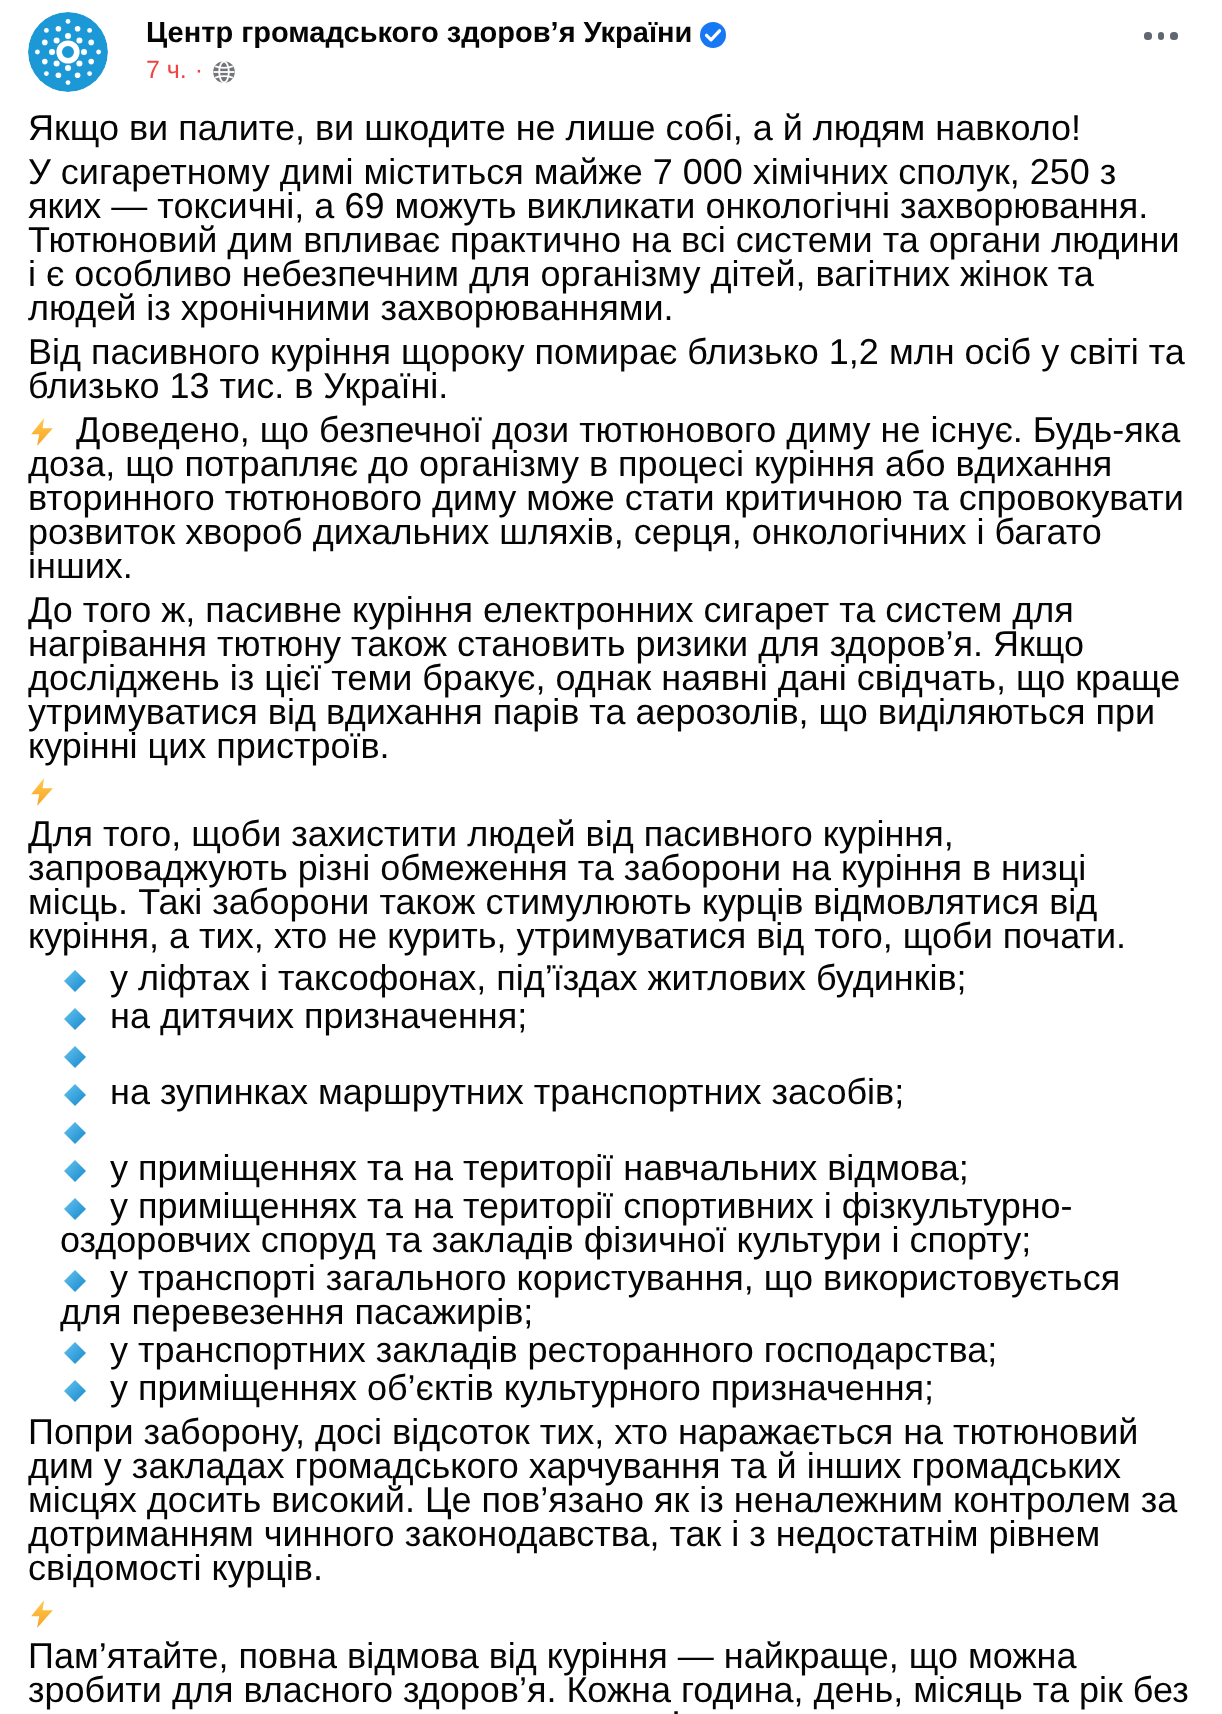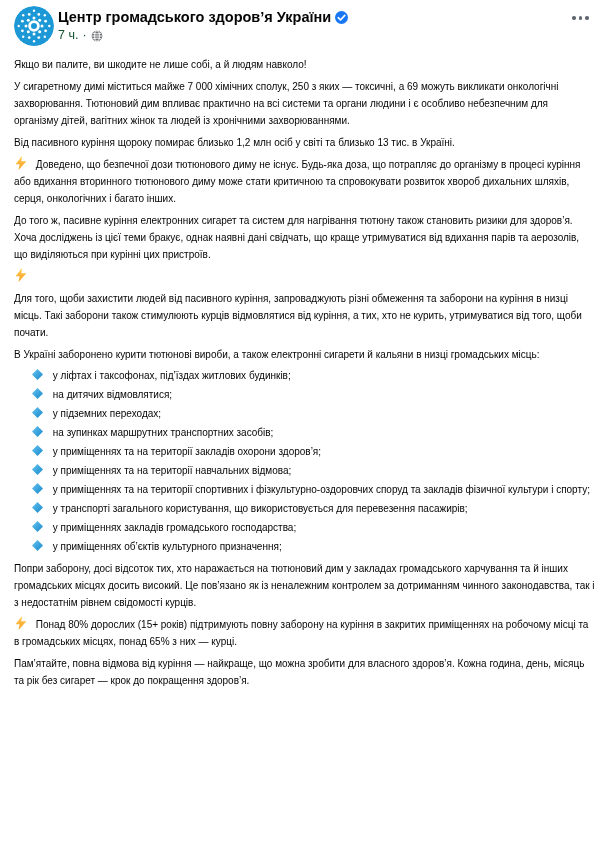--- a/index.html
+++ b/index.html
@@ -3,36 +3,36 @@
 <meta charset="utf-8">
 <style>
   html,body{margin:0;padding:0;}
   body{
     width:611px;height:857px;overflow:hidden;background:#ffffff;
     font-family:"Liberation Sans","DejaVu Sans",sans-serif;
     -webkit-font-smoothing:antialiased;
   }
   .post{padding:6px 16px 0 14px;}
   
-  .header{display:flex;align-items:flex-start;gap:4px;}
+  .header{display:flex;align-items:flex-start;gap:19px;}
   .avatar{width:40px;height:40px;border-radius:50%;flex:0 0 auto;cursor:pointer;}
   .hdr-text{padding-top:2px;min-width:0;}
   .name-row{display:flex;align-items:center;gap:4px;}
   .page-name{font-size:14.5px;font-weight:700;color:#050505;cursor:pointer;line-height:18px;}
   .badge{width:13px;height:13px;flex:0 0 auto;}
   .meta{display:flex;align-items:center;gap:4px;margin-top:2px;
-        font-size:12.5px;color:#14532d;line-height:15px;}
+        font-size:12.5px;color:#ef4444;line-height:15px;}
   .meta .ts{cursor:pointer;}
   .globe{width:12px;height:12px;opacity:.9;}
   .more{margin-left:auto;display:flex;gap:3px;align-items:center;
         padding:10px 6px;cursor:pointer;border-radius:50%;}
   .more .dot{width:3.6px;height:3.6px;border-radius:50%;background:#606770;}
   
   .body{margin-top:10px;}
-  .blk{font-size:10px;line-height:17px;color:#050505;margin:5px 0 0 0;
+  .blk{font-size:18px;line-height:17px;color:#050505;margin:5px 0 0 0;
        word-spacing:0;max-width:583px;}
   .blk:first-child{margin-top:0;}
   .blk.bullet{margin-top:2px;margin-left:16px;}
   .blk.p + .blk.bullet{margin-top:4px;}
   .ico-bolt{width:14px;height:14px;vertical-align:-2px;margin-right:5px;}
   .ico-diamond{width:11px;height:11px;vertical-align:-1px;margin:0 7px 0 2px;}
 </style>
 </head>
 <body>
 
@@ -105,34 +105,33 @@
   <svg class="ico-bolt" viewBox="0 0 16 16" aria-hidden="true">
     <defs>
       <linearGradient id="boltg" x1="0" y1="0" x2="0" y2="1">
         <stop offset="0" stop-color="#FFCB4C"></stop>
               <stop offset="1" stop-color="#F7A128"></stop>
       </linearGradient>
     </defs>
     <polygon points="9.2,0 1.8,9.3 6.4,9.3 5.2,16 14.2,5.9 8.3,5.9" fill="url(#boltg)"></polygon>
   </svg>
 <span>Доведено, що безпечної дози тютюнового диму не існує. Будь-яка доза, що потрапляє до організму в процесі куріння або вдихання вторинного тютюнового диму може стати критичною та спровокувати розвиток хвороб дихальних шляхів, серця, онкологічних і багато інших.</span></div>
-      <div class="blk p"><span>До того ж, пасивне куріння електронних сигарет та систем для нагрівання тютюну також становить ризики для здоров’я. Хоча досліджень із цієї теми бракує, однак наявні дані свідчать, що краще утримуватися від вдихання парів та аерозолів, що виділяються при курінні цих пристроїв.</span></div>
+      <div class="blk p"><span>До того ж, пасивне куріння електронних сигарет та систем для нагрівання тютюну також становить ризики для здоров’я. Якщо досліджень із цієї теми бракує, однак наявні дані свідчать, що краще утримуватися від вдихання парів та аерозолів, що виділяються при курінні цих пристроїв.</span></div>
       <div class="blk p">
   <svg class="ico-bolt" viewBox="0 0 16 16" aria-hidden="true">
     <defs>
       <linearGradient id="boltg" x1="0" y1="0" x2="0" y2="1">
         <stop offset="0" stop-color="#FFCB4C"></stop>
               <stop offset="1" stop-color="#F7A128"></stop>
       </linearGradient>
     </defs>
     <polygon points="9.2,0 1.8,9.3 6.4,9.3 5.2,16 14.2,5.9 8.3,5.9" fill="url(#boltg)"></polygon>
   </svg>
 </div>
       <div class="blk p"><span>Для того, щоби захистити людей від пасивного куріння, запроваджують різні обмеження та заборони на куріння в низці місць. Такі заборони також стимулюють курців відмовлятися від куріння, а тих, хто не курить, утримуватися від того, щоби почати.</span></div>
-      <div class="blk p"><span>В Україні заборонено курити тютюнові вироби, а також електронні сигарети й кальяни в низці громадських місць:</span></div>
       <div class="blk bullet">
   <svg class="ico-diamond" viewBox="0 0 12 12" aria-hidden="true">
     <defs>
       <linearGradient id="diag" x1="0" y1="0" x2="1" y2="1">
         <stop offset="0" stop-color="#66C4F0"></stop>
               <stop offset="1" stop-color="#1587CB"></stop>
       </linearGradient>
     </defs>
     <polygon points="6,0 12,6 6,12 0,6" fill="url(#diag)"></polygon>
   </svg>
@@ -140,32 +139,32 @@
       <div class="blk bullet">
   <svg class="ico-diamond" viewBox="0 0 12 12" aria-hidden="true">
     <defs>
       <linearGradient id="diag" x1="0" y1="0" x2="1" y2="1">
         <stop offset="0" stop-color="#66C4F0"></stop>
               <stop offset="1" stop-color="#1587CB"></stop>
       </linearGradient>
     </defs>
     <polygon points="6,0 12,6 6,12 0,6" fill="url(#diag)"></polygon>
   </svg>
-<span>на дитячих відмовлятися;</span></div>
-      <div class="blk bullet">
-  <svg class="ico-diamond" viewBox="0 0 12 12" aria-hidden="true">
-    <defs>
-      <linearGradient id="diag" x1="0" y1="0" x2="1" y2="1">
-        <stop offset="0" stop-color="#66C4F0"></stop>
-              <stop offset="1" stop-color="#1587CB"></stop>
-      </linearGradient>
-    </defs>
-    <polygon points="6,0 12,6 6,12 0,6" fill="url(#diag)"></polygon>
-  </svg>
-<span>у підземних переходах;</span></div>
+<span>на дитячих призначення;</span></div>
+      <div class="blk bullet">
+  <svg class="ico-diamond" viewBox="0 0 12 12" aria-hidden="true">
+    <defs>
+      <linearGradient id="diag" x1="0" y1="0" x2="1" y2="1">
+        <stop offset="0" stop-color="#66C4F0"></stop>
+              <stop offset="1" stop-color="#1587CB"></stop>
+      </linearGradient>
+    </defs>
+    <polygon points="6,0 12,6 6,12 0,6" fill="url(#diag)"></polygon>
+  </svg>
+</div>
       <div class="blk bullet">
   <svg class="ico-diamond" viewBox="0 0 12 12" aria-hidden="true">
     <defs>
       <linearGradient id="diag" x1="0" y1="0" x2="1" y2="1">
         <stop offset="0" stop-color="#66C4F0"></stop>
               <stop offset="1" stop-color="#1587CB"></stop>
       </linearGradient>
     </defs>
     <polygon points="6,0 12,6 6,12 0,6" fill="url(#diag)"></polygon>
   </svg>
@@ -173,21 +172,21 @@
       <div class="blk bullet">
   <svg class="ico-diamond" viewBox="0 0 12 12" aria-hidden="true">
     <defs>
       <linearGradient id="diag" x1="0" y1="0" x2="1" y2="1">
         <stop offset="0" stop-color="#66C4F0"></stop>
               <stop offset="1" stop-color="#1587CB"></stop>
       </linearGradient>
     </defs>
     <polygon points="6,0 12,6 6,12 0,6" fill="url(#diag)"></polygon>
   </svg>
-<span>у приміщеннях та на території закладів охорони здоров’я;</span></div>
+</div>
       <div class="blk bullet">
   <svg class="ico-diamond" viewBox="0 0 12 12" aria-hidden="true">
     <defs>
       <linearGradient id="diag" x1="0" y1="0" x2="1" y2="1">
         <stop offset="0" stop-color="#66C4F0"></stop>
               <stop offset="1" stop-color="#1587CB"></stop>
       </linearGradient>
     </defs>
     <polygon points="6,0 12,6 6,12 0,6" fill="url(#diag)"></polygon>
   </svg>
@@ -217,21 +216,21 @@
       <div class="blk bullet">
   <svg class="ico-diamond" viewBox="0 0 12 12" aria-hidden="true">
     <defs>
       <linearGradient id="diag" x1="0" y1="0" x2="1" y2="1">
         <stop offset="0" stop-color="#66C4F0"></stop>
               <stop offset="1" stop-color="#1587CB"></stop>
       </linearGradient>
     </defs>
     <polygon points="6,0 12,6 6,12 0,6" fill="url(#diag)"></polygon>
   </svg>
-<span>у приміщеннях закладів громадського господарства;</span></div>
+<span>у транспортних закладів ресторанного господарства;</span></div>
       <div class="blk bullet">
   <svg class="ico-diamond" viewBox="0 0 12 12" aria-hidden="true">
     <defs>
       <linearGradient id="diag" x1="0" y1="0" x2="1" y2="1">
         <stop offset="0" stop-color="#66C4F0"></stop>
               <stop offset="1" stop-color="#1587CB"></stop>
       </linearGradient>
     </defs>
     <polygon points="6,0 12,6 6,12 0,6" fill="url(#diag)"></polygon>
   </svg>
@@ -240,16 +239,16 @@
       <div class="blk p">
   <svg class="ico-bolt" viewBox="0 0 16 16" aria-hidden="true">
     <defs>
       <linearGradient id="boltg" x1="0" y1="0" x2="0" y2="1">
         <stop offset="0" stop-color="#FFCB4C"></stop>
               <stop offset="1" stop-color="#F7A128"></stop>
       </linearGradient>
     </defs>
     <polygon points="9.2,0 1.8,9.3 6.4,9.3 5.2,16 14.2,5.9 8.3,5.9" fill="url(#boltg)"></polygon>
   </svg>
-<span>Понад 80% дорослих (15+ років) підтримують повну заборону на куріння в закритих приміщеннях на робочому місці та в громадських місцях, понад 65% з них — курці.</span></div>
+</div>
       <div class="blk p"><span>Пам’ятайте, повна відмова від куріння — найкраще, що можна зробити для власного здоров’я. Кожна година, день, місяць та рік без сигарет — крок до покращення здоров’я.</span></div>
     </div>
 </div>
 
 </body></html>

